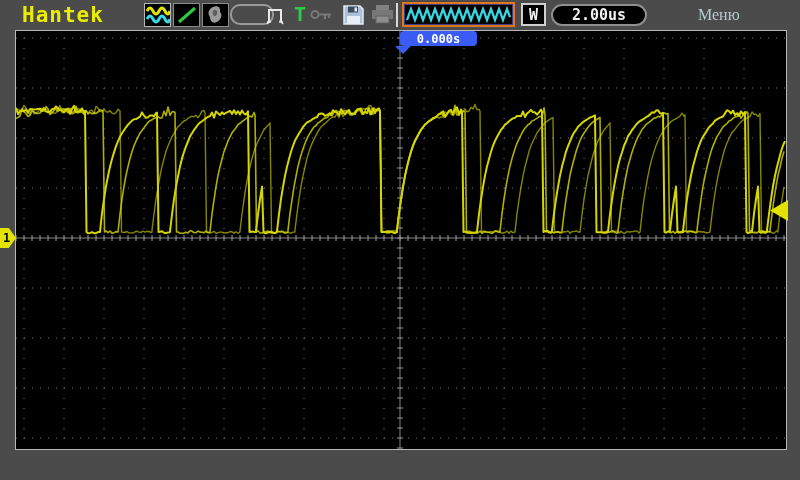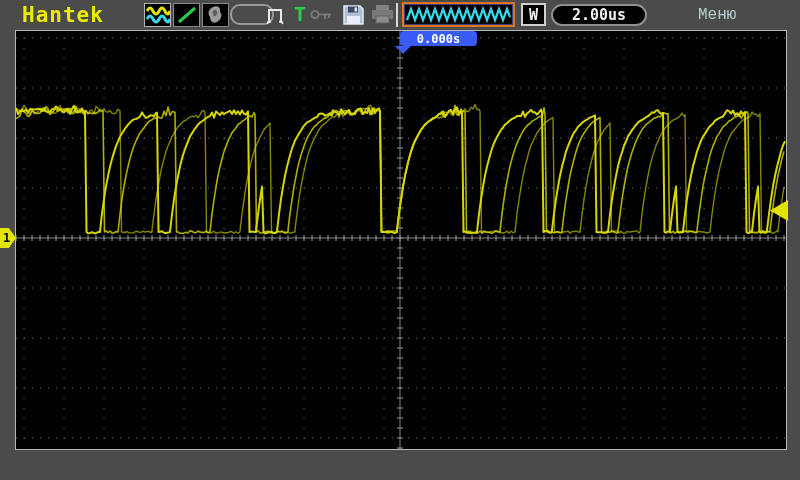--- a/index.html
+++ b/index.html
@@ -12,21 +12,21 @@
   .brand { position:absolute; left:22px; top:3px; font-size:21px; font-weight:bold; color:#ecec00; letter-spacing:1px; }
   .iconbox { position:absolute; top:3px; width:27px; height:24px; background:#000; border:1px solid #b5b5b5; display:flex; align-items:center; justify-content:center; }
   .iconbox.dim { border-color:#8a8a8a; }
   .emptybox { position:absolute; left:230px; top:4px; width:44px; height:21px; border:2px solid #9a9a9a; border-radius:10px; background:transparent; }
   .plainicon { position:absolute; top:4px; display:flex; align-items:center; justify-content:center; }
   .t-badge { position:absolute; left:294px; top:2px; font-size:20px; font-weight:bold; color:#2ecc46; }
   .zigzagbox { position:absolute; left:402px; top:2px; width:113px; height:25px; background:#000; border:2px solid #e0761a; box-shadow: inset 0 0 0 1px #3d3d8a; display:flex; align-items:center; }
   .wbox { position:absolute; left:521px; top:3px; width:25px; height:23px; background:#000; border:2px solid #cfcfcf; color:#f2f2f2; font-size:15px; font-weight:bold; display:flex; align-items:center; justify-content:center; }
   .pill { background:#000; border:2px solid #8f8f8f; border-radius:12px; display:flex; align-items:center; justify-content:center; font-weight:bold; }
   .pill.tb { position:absolute; left:551px; top:4px; width:96px; height:22px; color:#f0f0f0; font-size:15px; }
-  .menu { position:absolute; left:698px; top:6px; font-size:16px; color:#b7cdcd; font-family:Liberation Mono, monospace; }
+  .menu { position:absolute; left:698px; top:6px; font-size:16px; color:#b7cdcd; font-family:Liberation Serif, serif; }
   .vdiv-top { position:absolute; left:396px; top:3px; width:2px; height:24px; background:#d8d8d8; }
 
   
   .screen { position:absolute; left:15px; top:30px; width:772px; height:420px; background:#000; border:1px solid #b8b8b8; overflow:hidden; }
   #scope-svg { position:absolute; left:-16px; top:-31px; }
 
   
   .hpos { position:absolute; left:364px; top:31px; width:77px; height:15px; background:#3a5cf5; border-radius:4px; display:flex; align-items:center; justify-content:center; color:#fff; font-size:12px; font-weight:bold; z-index:5;margin-left:36px; }
   .hpos-tri { position:absolute; left:395px; top:46px; width:0; height:0; border-left:8px solid transparent; border-right:8px solid transparent; border-top:8px solid #3a5cf5; z-index:5; }
 

